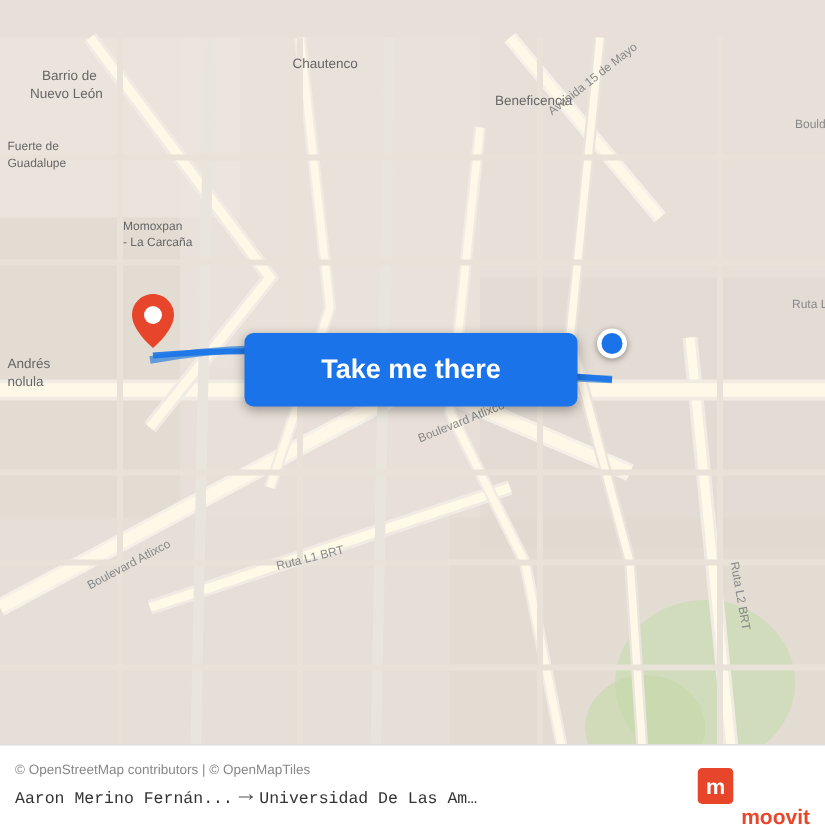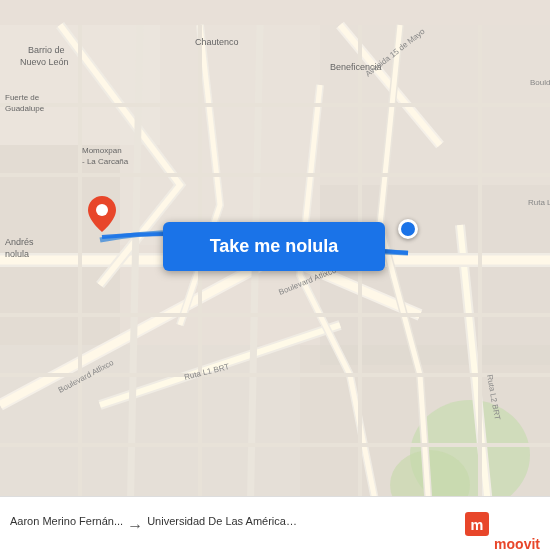--- a/index.html
+++ b/index.html
@@ -223,26 +223,27 @@
 
   <div class="origin-marker">
     <svg viewBox="0 0 28 36" xmlns="http://www.w3.org/2000/svg">
       <path d="M14 0 C6.27 0 0 6.27 0 14 C0 24.5 14 36 14 36 C14 36 28 24.5 28 14 C28 6.27 21.73 0 14 0Z" fill="#e8462a"></path>
       <circle cx="14" cy="14" r="6" fill="white"></circle>
     </svg>
   </div>
 
   <div class="dest-marker"></div>
 
-  <button id="take-me-there-btn">Take me nolula</button>
+  <button id="take-me-there-btn">Take me there</button>
 
   <div id="bottom-bar">
     <div id="bottom-content">
       <div style="display:flex; flex-direction:column; align-items:flex-start; max-width:360px;">
-        <div style="display:flex; align-items:flex-start; gap:4px;">
+        <div style="font-size:9px; color:#888; margin-bottom:3px;">© OpenStreetMap contributors | © OpenMapTiles</div>
+        <div style="display:flex; align-items:flex-end; gap:4px;font-family:Liberation Mono, monospace;">
           <span style="font-size:11px; color:#333; font-weight:500; max-width:150px; white-space:nowrap; overflow:hidden; text-overflow:ellipsis;">Aaron Merino Fernán...</span>
           <span style="font-size:16px; color:#555;">→</span>
           <span style="font-size:11px; color:#333; font-weight:500; max-width:150px; white-space:nowrap; overflow:hidden; text-overflow:ellipsis;">Universidad De Las Américas...</span>
         </div>
       </div>
       <div id="moovit-logo">
         <svg class="moovit-icon" viewBox="0 0 30 30" xmlns="http://www.w3.org/2000/svg">
           <rect width="30" height="30" rx="4" fill="#e8462a"></rect>
           <text x="15" y="22" text-anchor="middle" font-size="18" font-weight="bold" fill="white" font-family="Arial">m</text>
         </svg>

